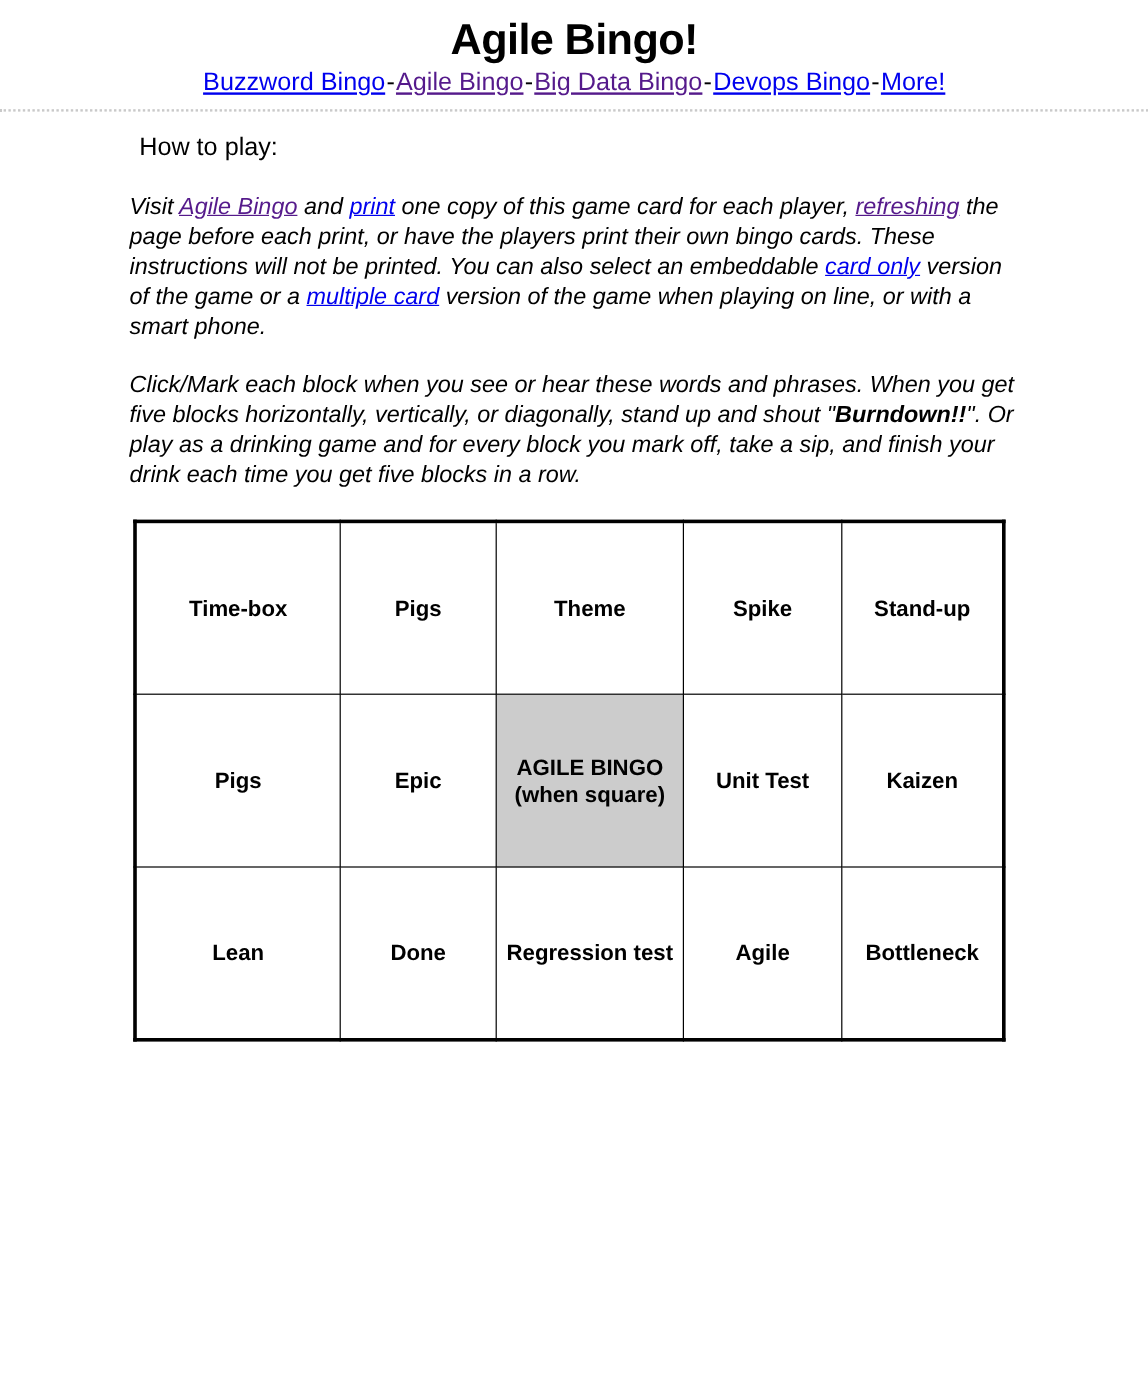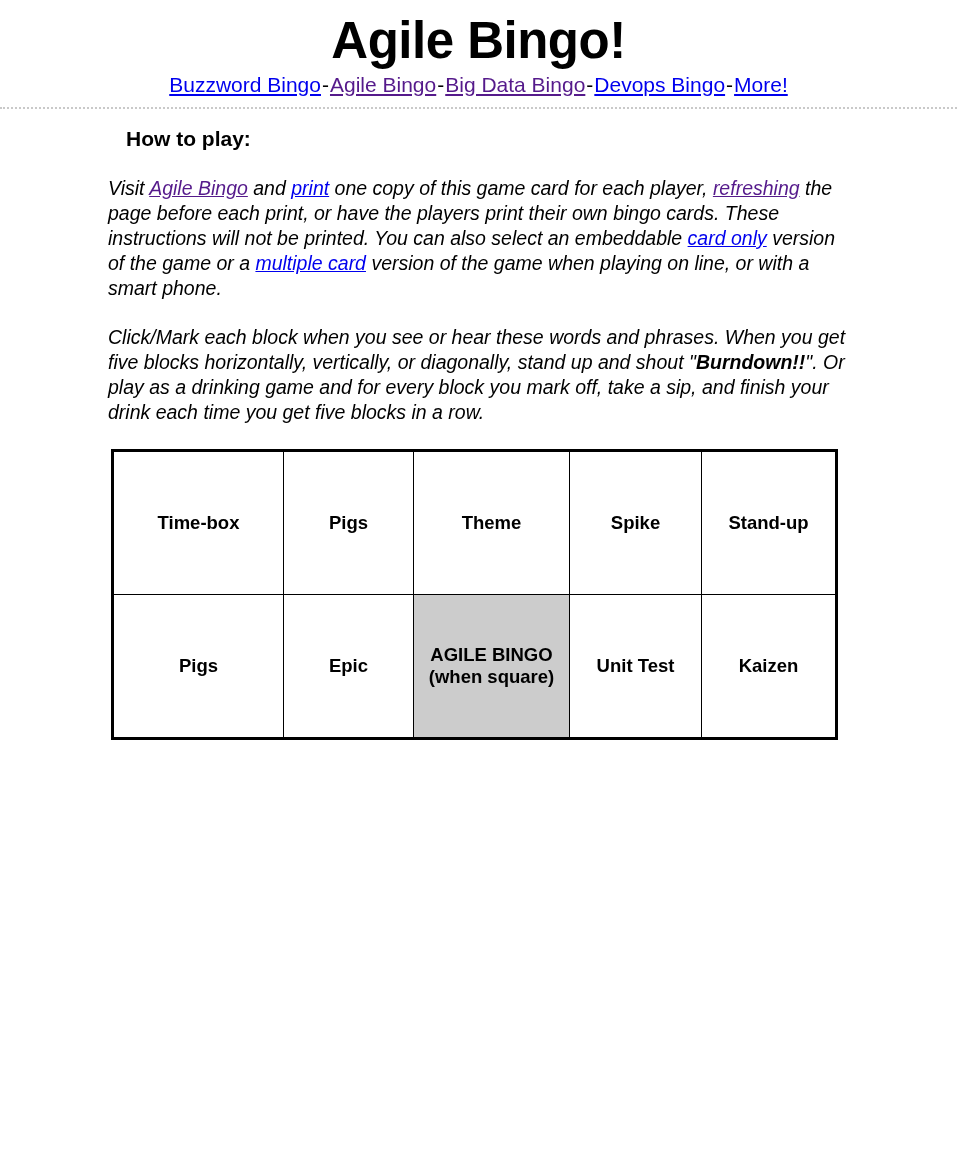--- a/index.html
+++ b/index.html
@@ -12,21 +12,21 @@
     width: 957px;
     height: 1155px;
     font-family: "Liberation Sans", sans-serif;
     color: #000000;
     overflow: hidden;
   }
 
   
   .page-title {
     text-align: center;
-    font-size: 51px;
+    font-size: 36px;
     font-weight: bold;
     line-height: 1.05;
     margin: 14px 0 4px 0;
     letter-spacing: -0.5px;
   }
   .nav-links {
     text-align: center;
     font-size: 21px;
     line-height: 1.2;
     margin: 0 0 10px 0;
@@ -48,22 +48,22 @@
     width: 100%;
   }
 
   
   .content {
     padding-left: 108px;
     padding-right: 108px;
   }
   .howto-heading {
     font-size: 21px;
-    font-weight: bold;
-    margin: 0 0 26px 18px;
+    font-weight: normal;
+    margin: 0 0 26px 8px;
     line-height: 1.1;
   }
   .para {
     font-size: 19.5px;
     line-height: 25px;
     margin: 0 0 24px 0;
     max-width: 740px;
     font-style: italic;
   }
   .para a { text-decoration: underline; }
@@ -141,15 +141,22 @@
       <tr>
         <td>Pigs</td>
         <td>Epic</td>
         <td class="free-square">
             <span class="cell-line">AGILE BINGO</span>
             <span class="cell-line">(when square)</span>
           </td>
         <td>Unit Test</td>
         <td>Kaizen</td>
       </tr>
+      <tr>
+        <td>Lean</td>
+        <td>Done</td>
+        <td>Regression test</td>
+        <td>Agile</td>
+        <td>Bottleneck</td>
+      </tr>
     </tbody>
   </table>
 </div>
 
 </body></html>

